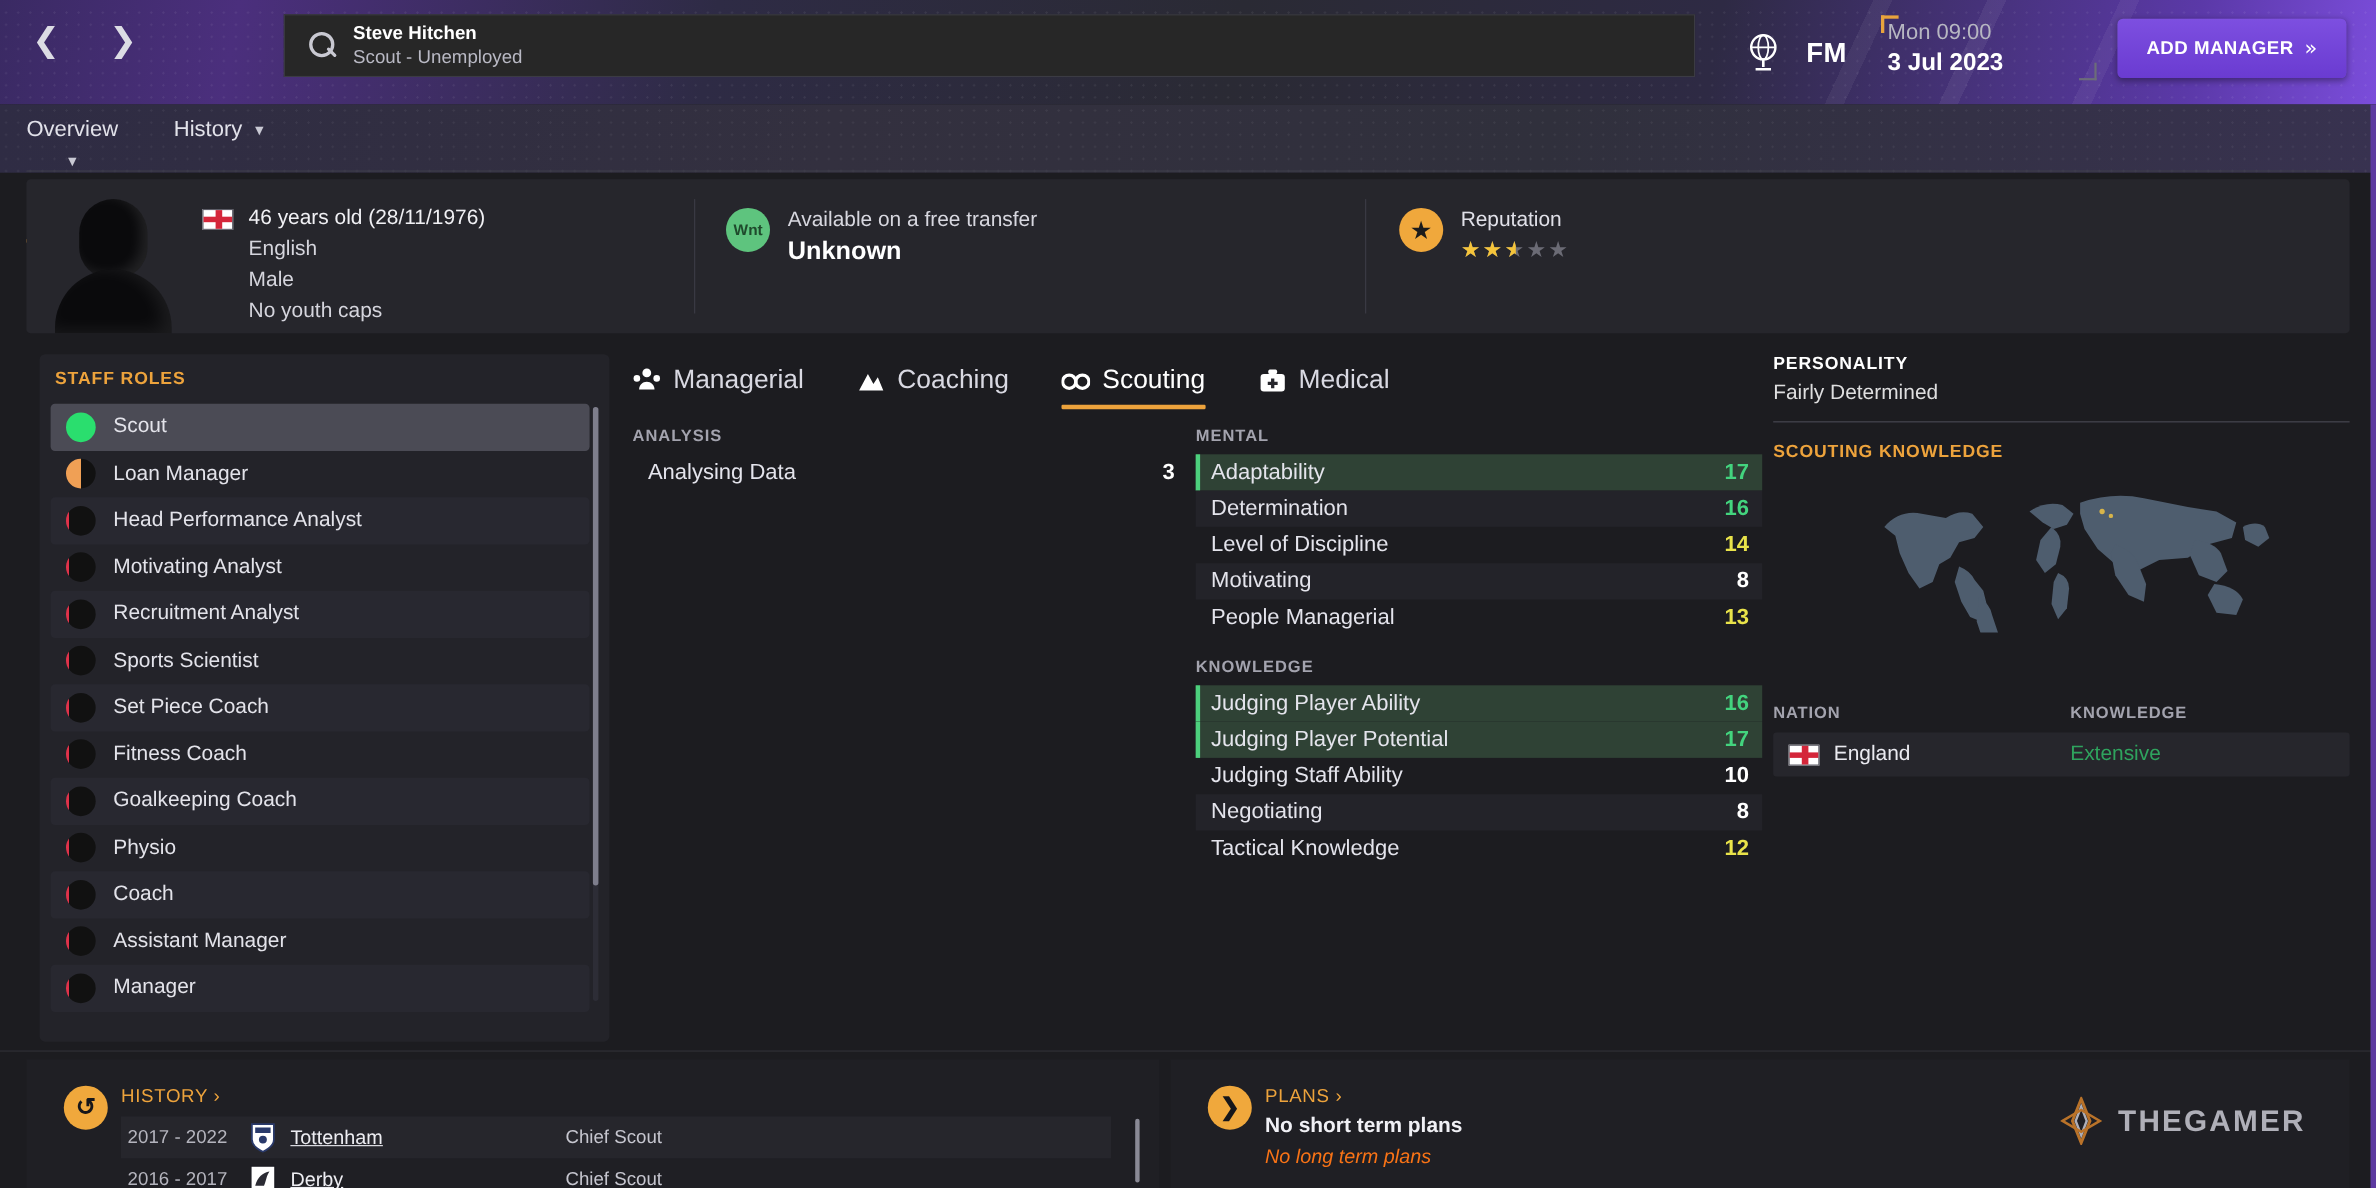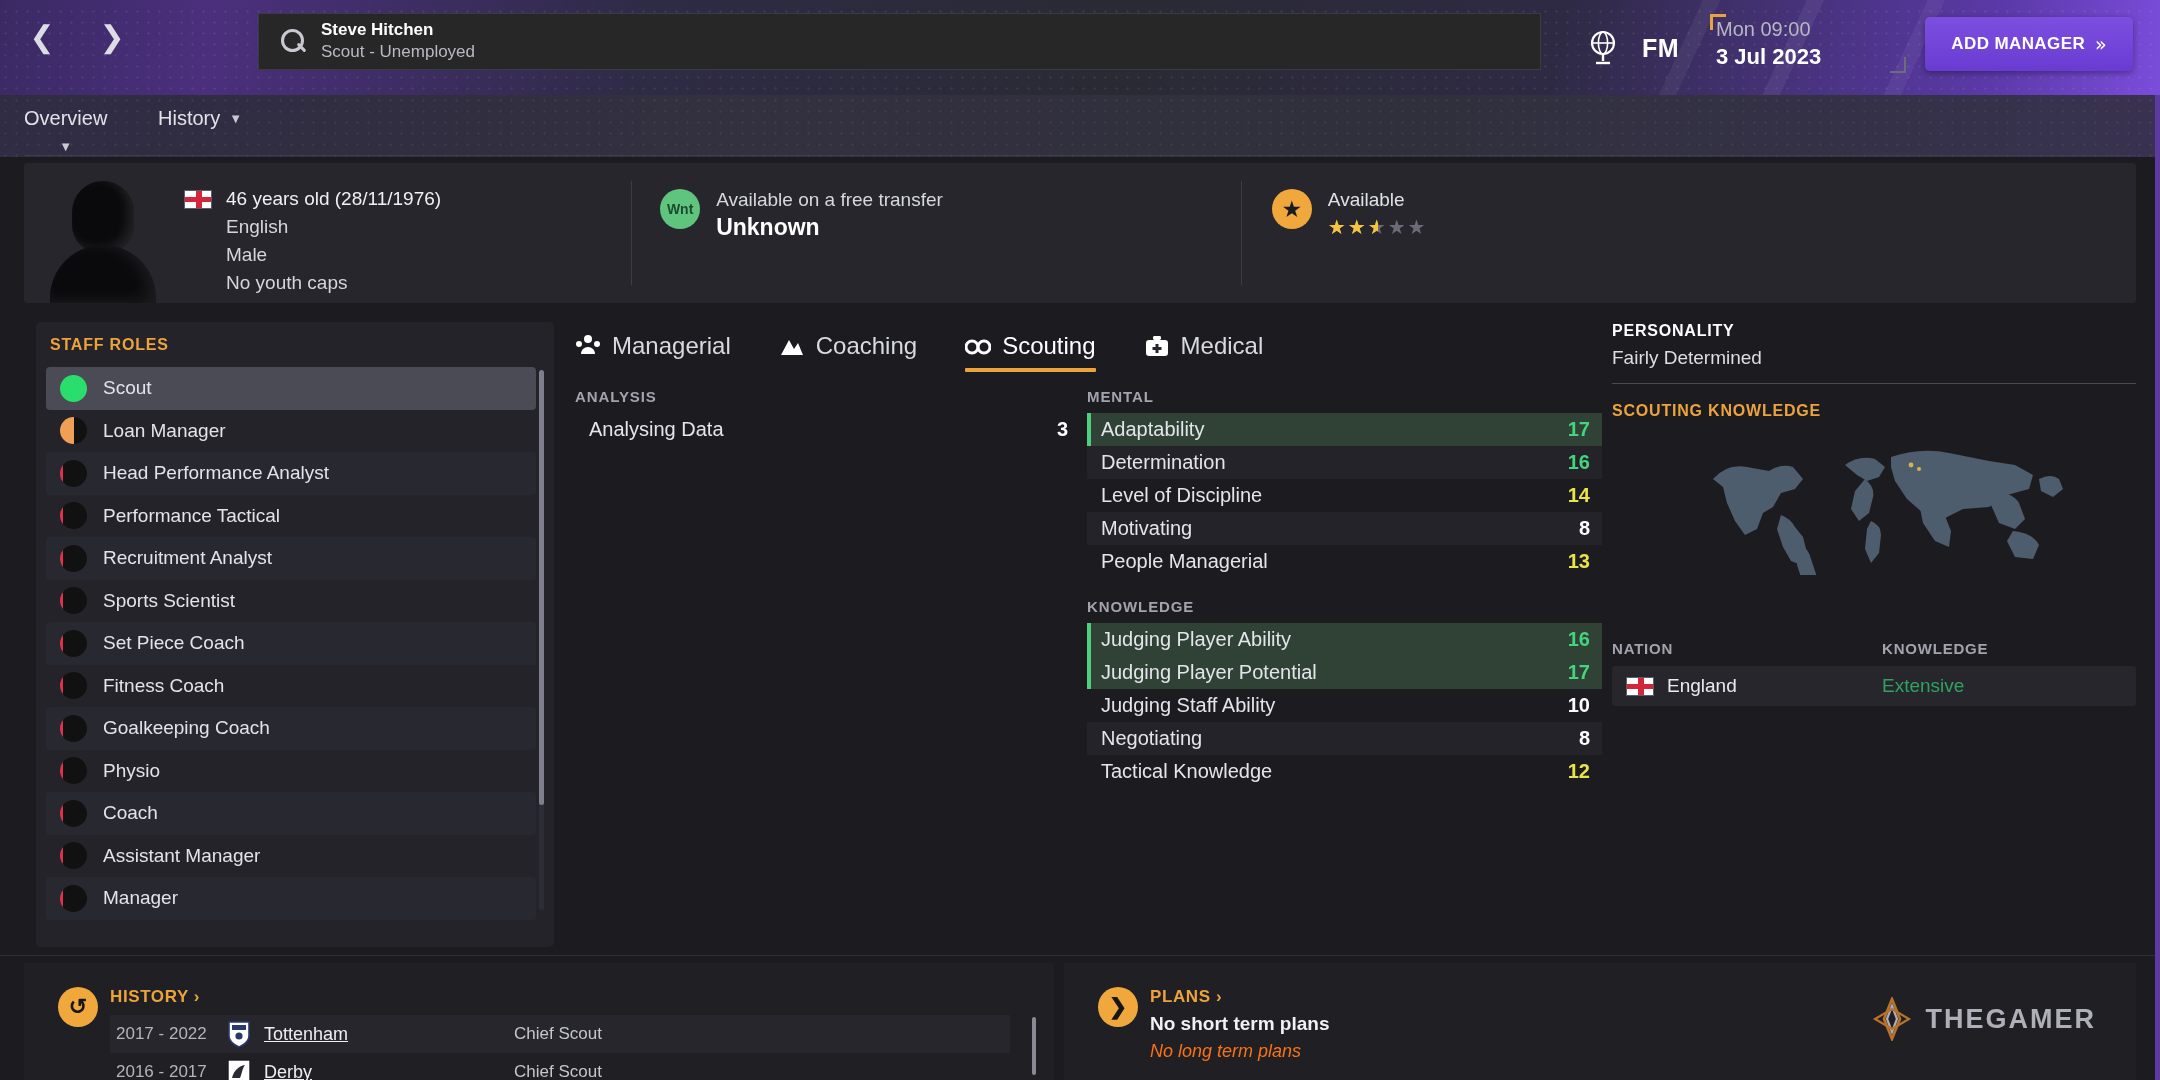--- a/index.html
+++ b/index.html
@@ -241,21 +241,21 @@
   
   .bottom-divider { position: absolute; left: 0; top: 955px; width: 2160px; height: 1px; background: #303038; }
   .hist-panel { position: absolute; left: 24px; top: 963px; width: 1030px; height: 117px; background: #1f1f24; }
   .plans-panel { position: absolute; left: 1064px; top: 963px; width: 1072px; height: 117px; background: #1f1f24; }
   .circle-ico {
     position: absolute; left: 34px; top: 24px; width: 40px; height: 40px; border-radius: 50%;
     background: #f0a83c; display: flex; align-items: center; justify-content: center;
     color: #16161a; font-size: 22px; font-weight: bold;
   }
   .panel-link {
-    position: absolute; left: 86px; top: 24px; font-size: 17px; font-weight: bold;
+    position: absolute; left: 86px; top: 24px; font-size: 17px; font-weight: normal;
     color: #eda33c; letter-spacing: .6px; cursor: pointer;
   }
   .hist-rows { position: absolute; left: 86px; top: 52px; width: 900px; }
   .hist-row { display: flex; align-items: center; height: 38px; font-size: 18px; }
   .hist-row.alt { background: #26262c; }
   .hist-years { width: 116px; color: #b4b4bd; font-size: 17px; padding-left: 6px; }
   .hist-crest { width: 26px; height: 28px; flex: none; margin-right: 12px; }
   .hist-club { width: 250px; color: #ededf2; text-decoration: underline; }
   .hist-role { color: #c6c6cf; font-size: 17px; }
   .hist-scroll { position: absolute; right: 18px; top: 54px; width: 4px; height: 58px; background: #8a8a96; border-radius: 2px; }
@@ -346,21 +346,21 @@
       <div>
         <div class="transfer-top">Available on a free transfer</div>
         <div class="transfer-val">Unknown</div>
       </div>
     </div>
 
     <div class="strip-sep" style="margin-left:298px;"></div>
     <div class="rep-block">
       <div class="rep-badge">★</div>
       <div>
-        <div class="rep-label">Available</div>
+        <div class="rep-label">Reputation</div>
         <div class="stars">
           <span class="stars-bg">★★★★★</span>
           <span class="stars-fg" id="rep-stars-fg" style="width: 50%;">★★★★★</span>
         </div>
       </div>
     </div>
   </div>
 
   <div class="roles-panel">
     <div class="roles-title">STAFF ROLES</div>
@@ -372,21 +372,21 @@
         <div class="role-row">
           <div class="pie" style="background: linear-gradient(90deg,#f0a055 0 50%, #111 50% 100%);"></div>
           <div class="role-label">Loan Manager</div>
         </div>
         <div class="role-row alt">
           <div class="pie" style="background: linear-gradient(90deg,#e0324a 0 11%, #111 11% 100%);"></div>
           <div class="role-label">Head Performance Analyst</div>
         </div>
         <div class="role-row">
           <div class="pie" style="background: linear-gradient(90deg,#e0324a 0 11%, #111 11% 100%);"></div>
-          <div class="role-label">Performance Tactical</div>
+          <div class="role-label">Motivating Analyst</div>
         </div>
         <div class="role-row alt">
           <div class="pie" style="background: linear-gradient(90deg,#e0324a 0 11%, #111 11% 100%);"></div>
           <div class="role-label">Recruitment Analyst</div>
         </div>
         <div class="role-row">
           <div class="pie" style="background: linear-gradient(90deg,#e0324a 0 11%, #111 11% 100%);"></div>
           <div class="role-label">Sports Scientist</div>
         </div>
         <div class="role-row alt">

